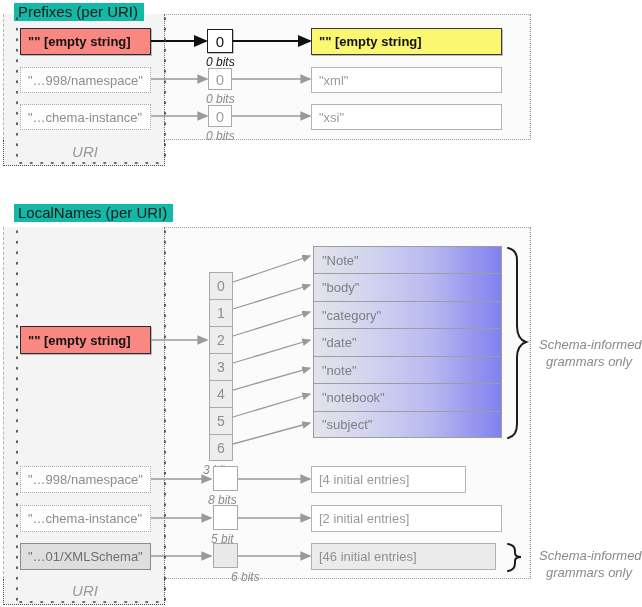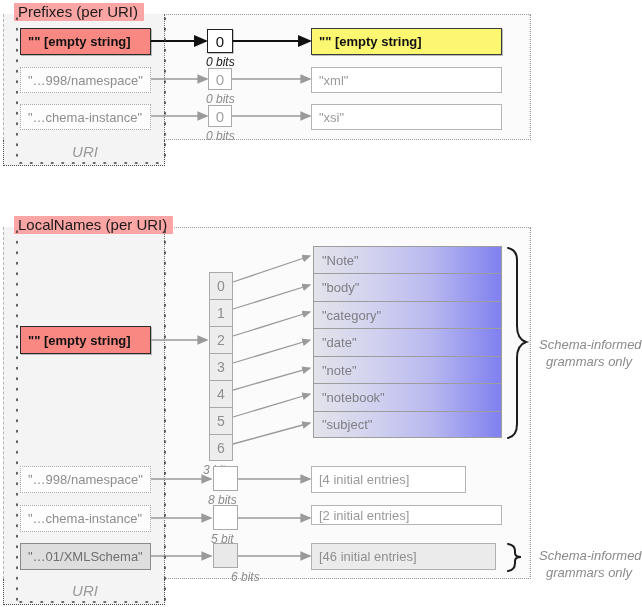--- a/index.html
+++ b/index.html
@@ -30,21 +30,21 @@
   .uri-col-dots{
     border:1px dotted #4a4a4a;
     border-top:none;
     background:#f4f4f4;
   }
 
   
   .section-title{
     font-size:15px;
     color:#1a1a1a;
-    background:#fca5a5;
+    background:#14b8a6;
     padding:0 6px 0 4px;
     line-height:18px;
     white-space:nowrap;
   }
 
   
   .box{
     box-sizing:border-box;
     display:flex;align-items:center;
     padding-left:7px;
@@ -198,21 +198,21 @@
     <span>"xsi"</span>
   </div>
 
   <div class="abs outerbox" style="left:3px;top:227px;width:528px;height:352px;"></div>
 
   <div class="abs uri-col" style="left:3px;top:227px;width:162px;height:352px;"></div>
   <div class="abs uri-col-dots" style="left:3px;top:579px;width:162px;height:26px;">
     <div class="abs uri-label" style="left:0;top:3px;width:162px;">URI</div>
   </div>
 
-  <div class="abs section-title" style="left:14px;top:216px;">LocalNames (per URI)</div>
+  <div class="abs section-title" style="left:14px;top:204px;">LocalNames (per URI)</div>
 
   <div class="abs box box-active" style="left:20px;top:326px;width:131px;height:28px;">
     <span>"" [empty string]</span>
   </div>
 
   <div class="abs idxcell" style="left:209px;top:272px;width:24px;height:27px;">
       <span>0</span>
     </div>
   <div class="abs idxcell" style="left:209px;top:299px;width:24px;height:27px;">
       <span>1</span>
@@ -269,21 +269,21 @@
   <div class="abs bits" style="left:208px;top:493px;">8 bits</div>
   <div class="abs box box-white" style="left:311px;top:466px;width:155px;height:27px;">
     <span>[4 initial entries]</span>
   </div>
 
   <div class="abs box box-dotted" style="left:20px;top:505px;width:131px;height:27px;">
     <span>"…chema-instance"</span>
   </div>
   <div class="abs sq-blank-white" style="left:213px;top:505px;width:25px;height:25px;"></div>
   <div class="abs bits" style="left:211px;top:532px;">5 bit</div>
-  <div class="abs box box-white" style="left:311px;top:505px;width:191px;height:20px;">
+  <div class="abs box box-white" style="left:311px;top:505px;width:191px;height:27px;">
     <span>[2 initial entries]</span>
   </div>
 
   <div class="abs box box-grey" style="left:20px;top:543px;width:131px;height:27px;">
     <span>"…01/XMLSchema"</span>
   </div>
   <div class="abs sq-blank-grey" style="left:213px;top:543px;width:25px;height:25px;"></div>
   <div class="abs bits" style="left:208px;top:570px;margin-left:23px;">6 bits</div>
   <div class="abs box box-greyfill" style="left:311px;top:543px;width:185px;height:27px;">
     <span>[46 initial entries]</span>

